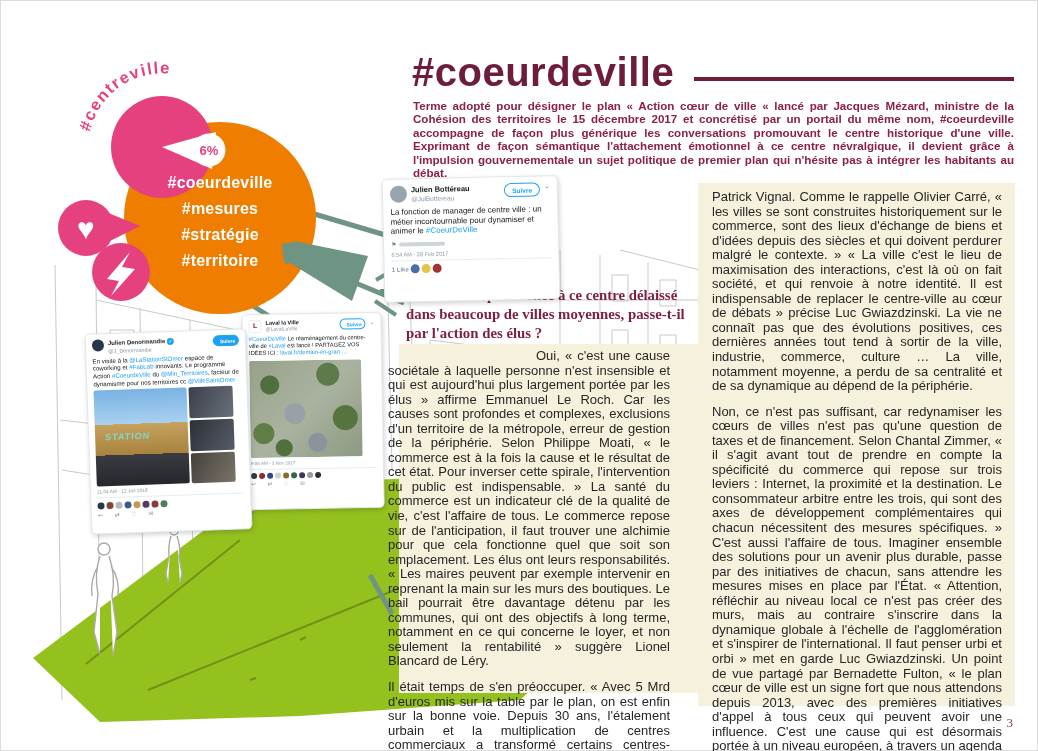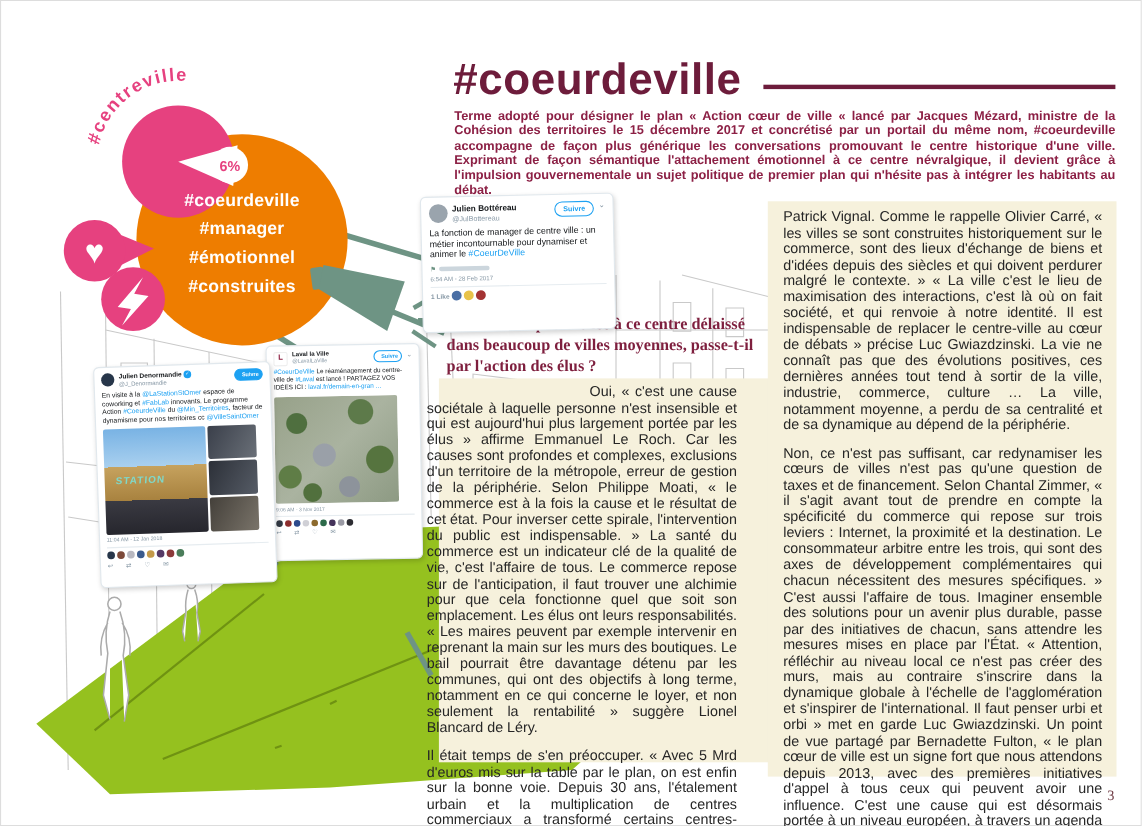--- a/index.html
+++ b/index.html
@@ -185,23 +185,23 @@
       <polygon points="294,241 368,256 352,301 290,263" fill="#6e9484"></polygon>
       <g stroke="#6e9484" stroke-width="4" fill="none">
         <path d="M376,280 L400,266"></path>
           <path d="M380,291 L408,291"></path>
           <path d="M375,301 L396,315"></path>
       </g>
     </g>
   </svg>
   <div id="hashtag-list">
       <div>#coeurdeville</div>
-      <div>#manager</div>
-      <div>#émotionnel</div>
-      <div>#construites</div>
+      <div>#mesures</div>
+      <div>#stratégie</div>
+      <div>#territoire</div>
     </div>
 
   <div id="tweet-1" class="tw-card" style="font-size:8px;">
     <div class="tw-head">
       <span class="tw-avatar" style="width:17px;height:17px;background:#9aa4ad;"></span>
       <span class="tw-names">
         <span class="tw-name" style="font-size:7.5px">Julien Bottéreau</span><br>
         <span class="tw-handle" style="font-size:6.5px">@JulBottereau</span>
       </span>
       <button class="tw-follow" style="font-size:6.5px;width:36px;height:14px;line-height:12px;">Suivre</button>

